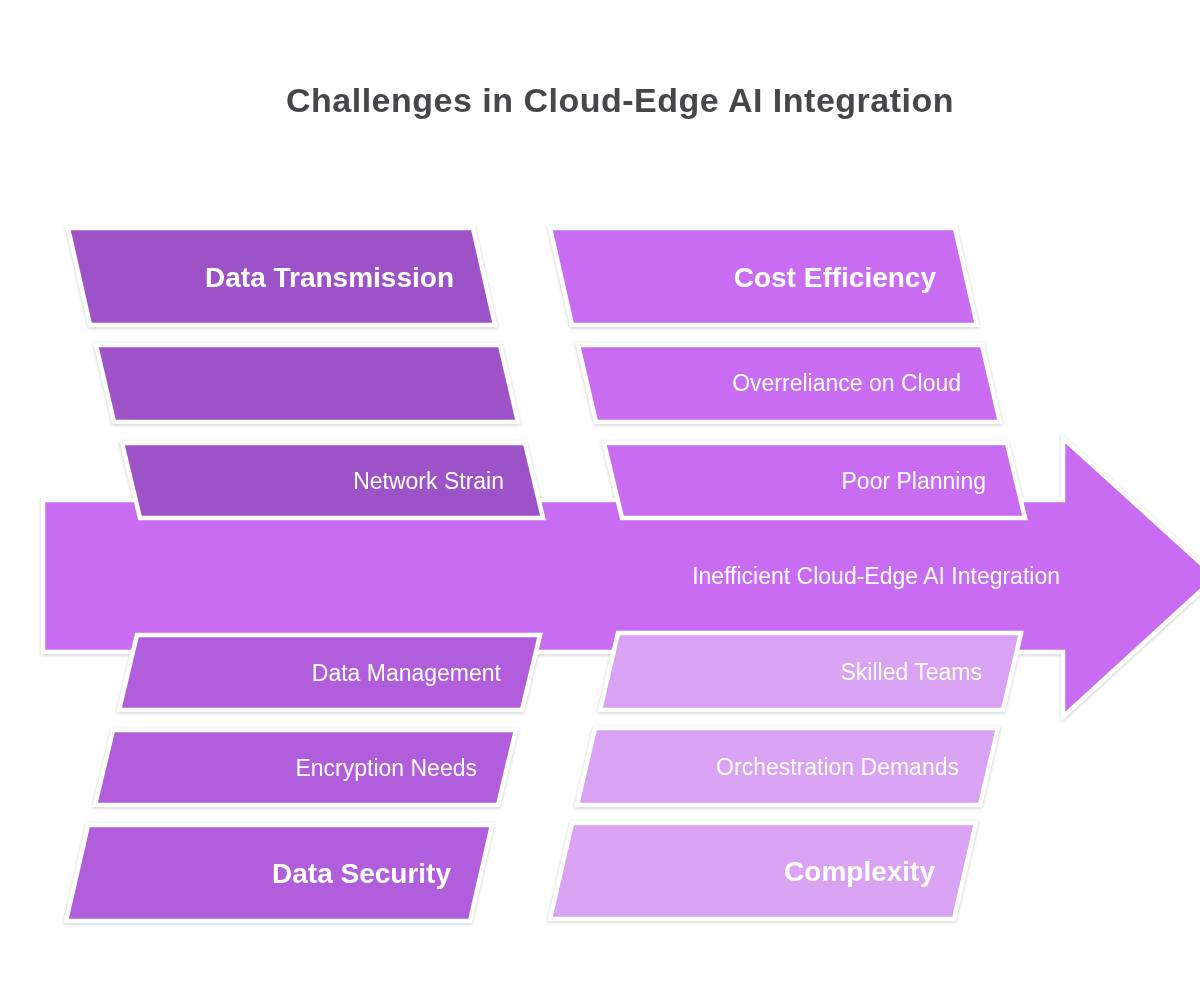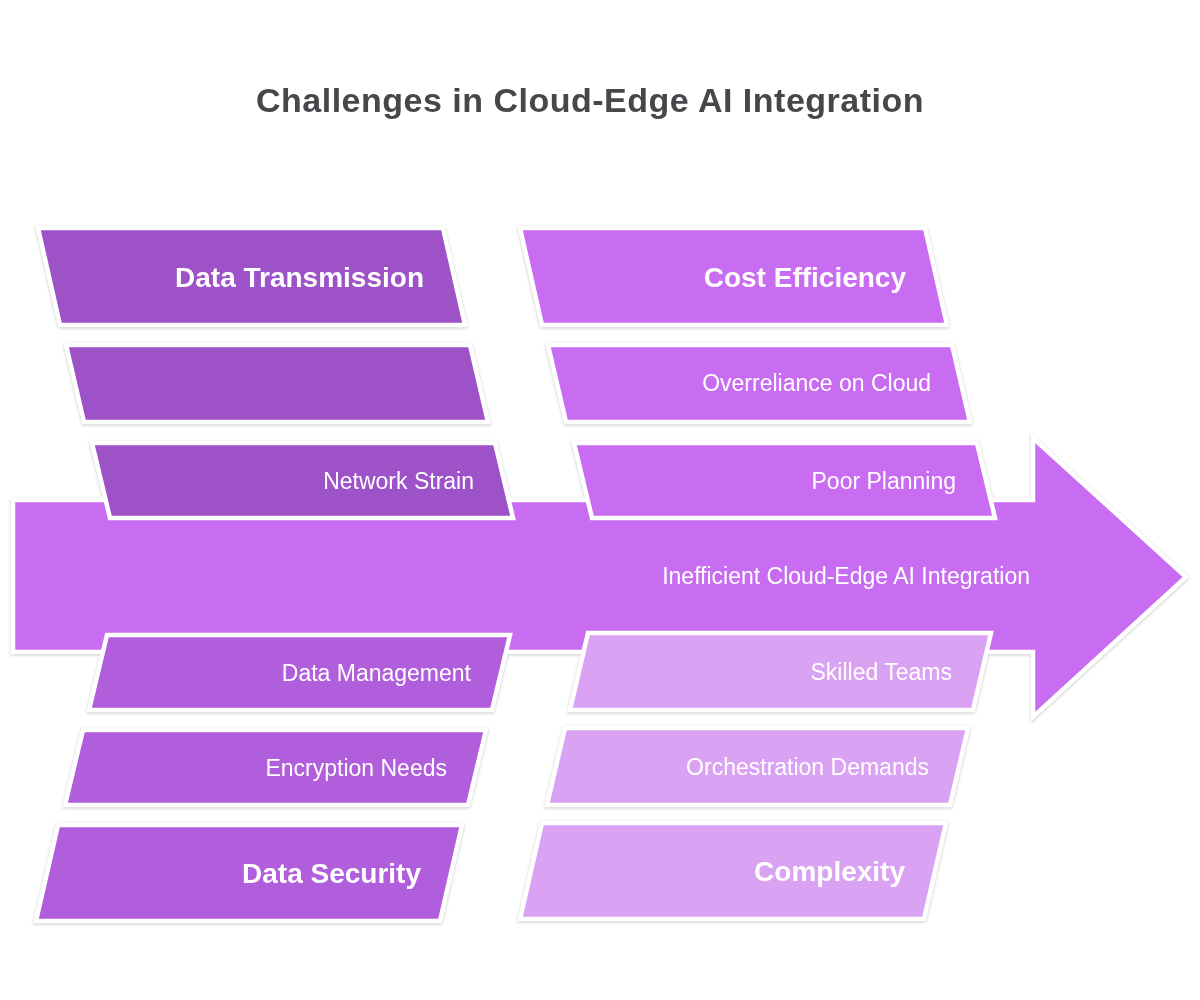--- a/index.html
+++ b/index.html
@@ -7,20 +7,21 @@
     padding: 0;
     background: #ffffff;
     width: 1200px;
     height: 1000px;
     font-family: "Liberation Sans", sans-serif;
   }
   .stage {
     position: relative;
     width: 960px;
     height: 1000px;
+    margin-left: 30px;
   }
   svg { display: block; }
   .shape {
     stroke: #ffffff;
     stroke-width: 4.5;
     stroke-linejoin: miter;
   }
   .shape-shadow {
     filter: drop-shadow(0px 1.5px 1.5px rgba(60,60,60,0.28));
   }

